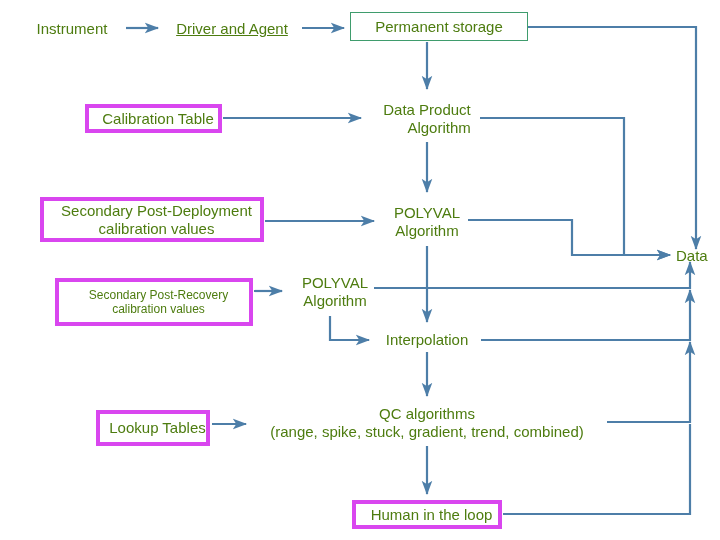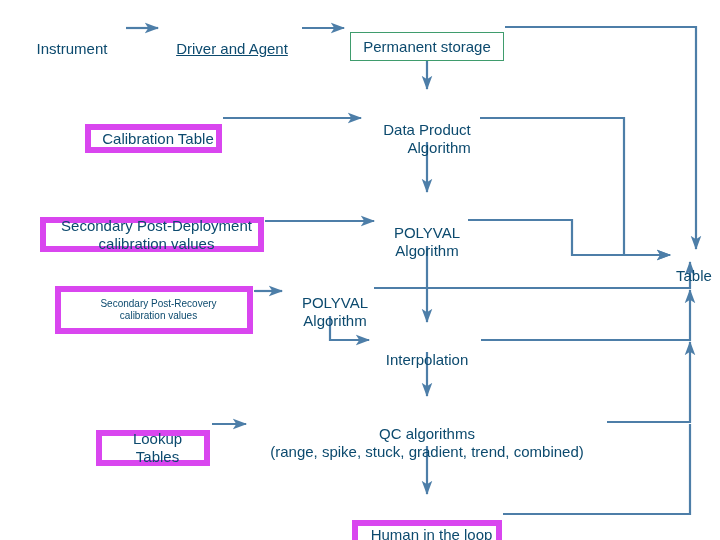--- a/index.html
+++ b/index.html
@@ -23,28 +23,27 @@
     height: 540px;
     pointer-events: none;
   }
   .node {
     position: absolute;
     box-sizing: border-box;
     display: flex;
     align-items: center;
     justify-content: center;
     text-align: center;
-    color: #0c4a6e;
+    color: #4d7c0f;
     line-height: 1.18;
     white-space: pre-line;
-    margin-top: 20px;
   }
   .node.boxed {
     background: #ffffff;
-    border: 6px solid #d946ef;
+    border: 4px solid #d946ef;
     padding-left: 9px;
   }
   .node.boxed-thin {
     background: #ffffff;
     border: 1px solid #3f9c6d;
   }
   .node.plain {
     background: transparent;
     border: none;
   }
@@ -100,42 +99,42 @@
 
       <path d="M503,514 L690,514 L690,424"></path>
 
     </g>
   </svg>
 
   <div class="node plain" style="left:24px; top:16px; width:96px; height:26px; font-size:15px;">Instrument</div>
 
   <div class="node plain" style="left:164px; top:16px; width:136px; height:26px; font-size:15px;text-decoration:underline;">Driver and  Agent</div>
 
-  <div class="node boxed-thin" style="left:350px; top:12px; width:154px; height:29px; font-size:15px;">Permanent storage</div>
+  <div class="node boxed-thin" style="left:350px; top:12px; width:178px; height:29px; font-size:15px;">Permanent storage</div>
 
   <div class="node boxed" style="left:85px; top:104px; width:137px; height:29px; font-size:15px;">Calibration Table</div>
 
   <div class="node plain" style="left:367px; top:97px; width:120px; height:44px; font-size:15px;text-align:right;">Data Product
 Algorithm</div>
 
-  <div class="node boxed" style="left:40px; top:197px; width:224px; height:35px; font-size:15px;">Secondary Post-Deployment
+  <div class="node boxed" style="left:40px; top:197px; width:224px; height:45px; font-size:15px;">Secondary Post-Deployment
 calibration values</div>
 
   <div class="node plain" style="left:380px; top:200px; width:94px; height:44px; font-size:15px;">POLYVAL
 Algorithm</div>
 
-  <div class="node boxed" style="left:55px; top:266px; width:198px; height:48px; font-size:10px;">Secondary Post-Recovery
+  <div class="node boxed" style="left:55px; top:278px; width:198px; height:48px; font-size:12px;">Secondary Post-Recovery
 calibration values</div>
 
   <div class="node plain" style="left:288px; top:270px; width:94px; height:44px; font-size:15px;">POLYVAL
 Algorithm</div>
 
   <div class="node plain" style="left:375px; top:328px; width:104px; height:24px; font-size:15px;">Interpolation</div>
 
-  <div class="node plain" style="left:676px; top:244px; width:44px; height:24px; font-size:15px; justify-content:flex-start;">Table</div>
+  <div class="node plain" style="left:676px; top:244px; width:44px; height:24px; font-size:15px; justify-content:flex-start;">Data</div>
 
   <div class="node boxed" style="left:96px; top:410px; width:114px; height:36px; font-size:15px;">Lookup Tables</div>
 
   <div class="node plain" style="left:249px; top:401px; width:356px; height:44px; font-size:15px;">QC algorithms
 (range, spike, stuck, gradient, trend, combined)</div>
 
   <div class="node boxed" style="left:352px; top:500px; width:150px; height:29px; font-size:15px;">Human in the loop</div>
 
 </div>
 

